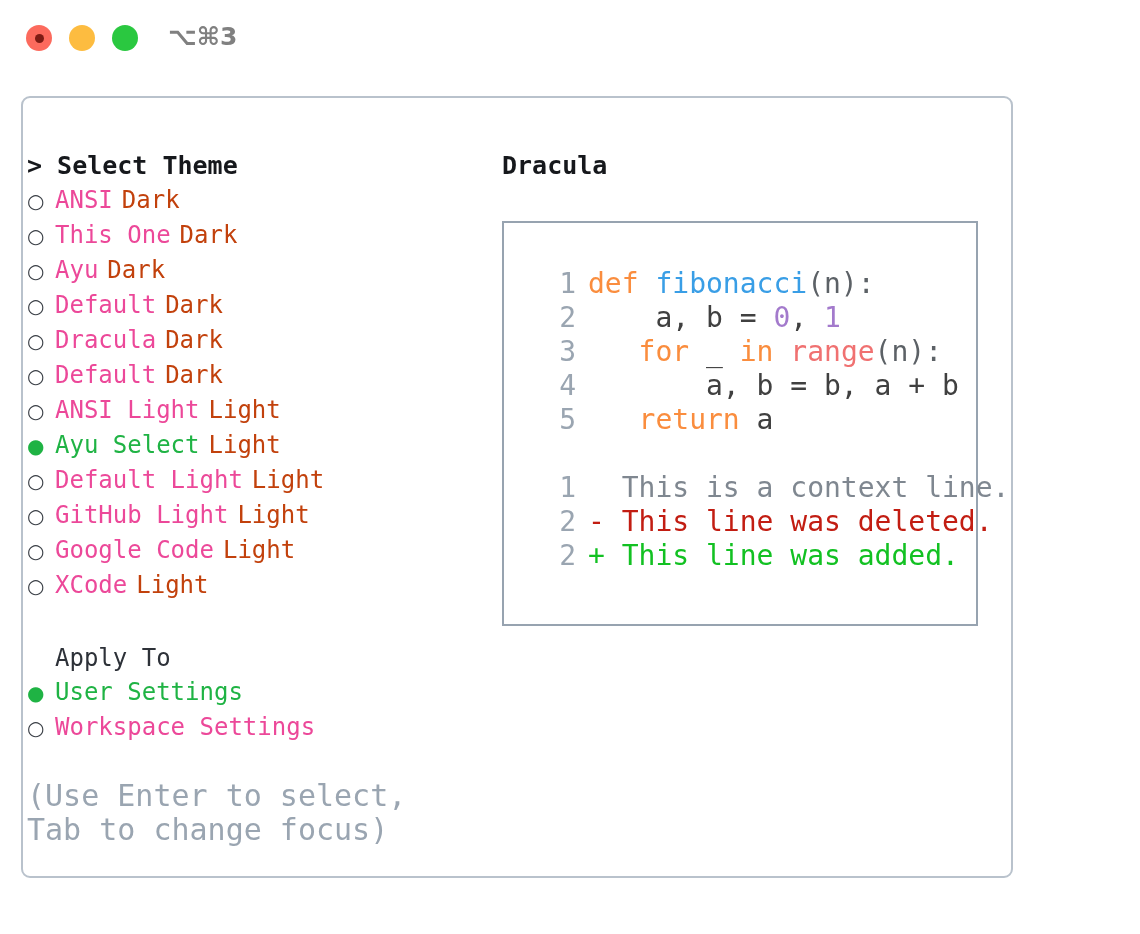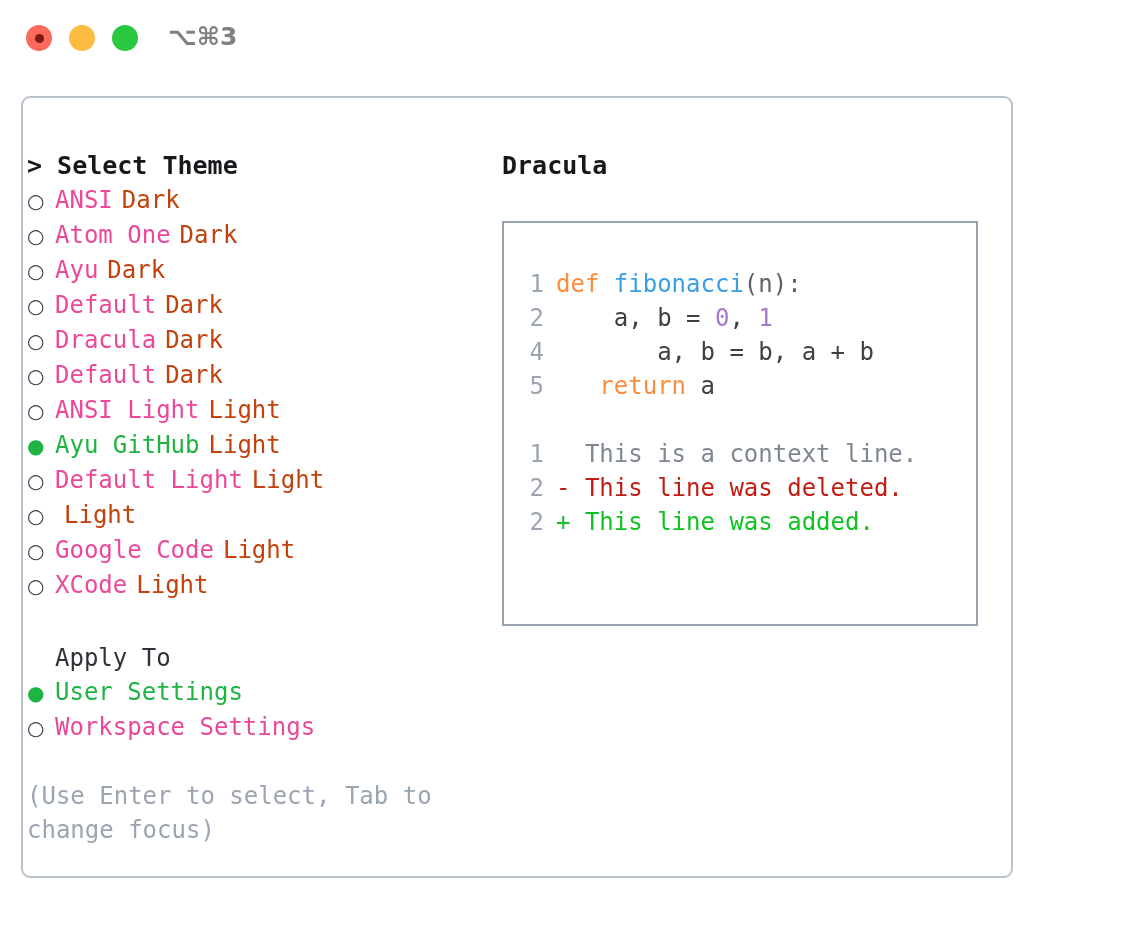--- a/index.html
+++ b/index.html
@@ -120,21 +120,21 @@
   .apply-title {
     font-size: 24px;
     color: #2d3138;
     line-height: 34px;
     padding-left: 28px;
     white-space: pre;
   }
   .spacer-lg { height: 38px; }
   .spacer-sm { height: 34px; }
   .hint {
-    font-size: 24px;
+    font-size: 30px;
     color: #9aa5b1;
     line-height: 34px;
     width: 420px;
     white-space: pre-wrap;
   }
 
   
   .right-col {
     position: absolute;
     left: 479px;
@@ -144,23 +144,24 @@
   .preview-box {
     margin-top: 38px;
     width: 476px;
     height: 405px;
     border: 2px solid #97a3b0;
     box-sizing: border-box;
     background: #ffffff;
     padding: 44px 0 0 18px;
   }
   .code-line {
-    font-size: 24px;
-    line-height: 34px;
-    white-space: pre;
+    font-size: 28px;
+    line-height: 34px;
+    white-space: pre;
+    margin-left: 32px;
   }
   .ln {
     color: #9aa5b1;
     display: inline-block;
     width: 22px;
     text-align: right;
     margin-right: 12px;
   }
   .kw   { color: #fa8d3e; }
   .fn   { color: #399ee6; }
@@ -186,29 +187,29 @@
     </div>
     <div class="shortcut">⌥⌘3</div>
   </div>
 
   <div class="panel">
 
     <div class="left-col">
       <div class="section-title">&gt; Select Theme</div>
       <div id="theme-list">
           <div class="opt-row"><span class="marker">○</span><span class="opt-label">ANSI</span><span class="opt-kind">Dark</span></div>
-          <div class="opt-row"><span class="marker">○</span><span class="opt-label">Atom One</span><span class="opt-kind">Dark</span></div>
+          <div class="opt-row"><span class="marker">○</span><span class="opt-label">This One</span><span class="opt-kind">Dark</span></div>
           <div class="opt-row"><span class="marker">○</span><span class="opt-label">Ayu</span><span class="opt-kind">Dark</span></div>
           <div class="opt-row"><span class="marker">○</span><span class="opt-label">Default</span><span class="opt-kind">Dark</span></div>
           <div class="opt-row"><span class="marker">○</span><span class="opt-label">Dracula</span><span class="opt-kind">Dark</span></div>
           <div class="opt-row"><span class="marker">○</span><span class="opt-label">Default</span><span class="opt-kind">Dark</span></div>
           <div class="opt-row"><span class="marker">○</span><span class="opt-label">ANSI Light</span><span class="opt-kind">Light</span></div>
-          <div class="opt-row selected"><span class="marker sel">●</span><span class="opt-label">Ayu GitHub</span><span class="opt-kind">Light</span></div>
+          <div class="opt-row selected"><span class="marker sel">●</span><span class="opt-label">Ayu Select</span><span class="opt-kind">Light</span></div>
           <div class="opt-row"><span class="marker">○</span><span class="opt-label">Default Light</span><span class="opt-kind">Light</span></div>
-          <div class="opt-row"><span class="marker">○</span><span class="opt-kind">Light</span></div>
+          <div class="opt-row"><span class="marker">○</span><span class="opt-label">GitHub Light</span><span class="opt-kind">Light</span></div>
           <div class="opt-row"><span class="marker">○</span><span class="opt-label">Google Code</span><span class="opt-kind">Light</span></div>
           <div class="opt-row"><span class="marker">○</span><span class="opt-label">XCode</span><span class="opt-kind">Light</span></div>
         </div>
 
       <div class="spacer-lg"></div>
 
       <div class="apply-title">Apply To</div>
       <div id="apply-list">
           <div class="opt-row selected"><span class="marker sel">●</span><span class="opt-label">User Settings</span></div>
           <div class="opt-row"><span class="marker">○</span><span class="opt-label">Workspace Settings</span></div>
@@ -218,20 +219,21 @@
 
       <div class="hint">(Use Enter to select, Tab to change focus)</div>
     </div>
 
     <div class="right-col">
       <div class="section-title">Dracula</div>
       <div class="preview-box">
         <div id="code-block">
             <div class="code-line"><span class="ln">1</span><span class="kw">def </span><span class="fn">fibonacci</span><span class="punc">(n):</span></div>
             <div class="code-line"><span class="ln">2</span><span class="var">    a, b = </span><span class="num">0</span><span class="var">, </span><span class="num">1</span></div>
+            <div class="code-line"><span class="ln">3</span><span class="var">   </span><span class="kw">for</span><span class="var"> _ </span><span class="kw">in</span><span class="var"> </span><span class="bi">range</span><span class="punc">(n):</span></div>
             <div class="code-line"><span class="ln">4</span><span class="var">       a, b = b, a + b</span></div>
             <div class="code-line"><span class="ln">5</span><span class="var">   </span><span class="kw">return</span><span class="var"> a</span></div>
           </div>
         <div class="blank-line"></div>
         <div id="diff-block">
             <div class="code-line"><span class="ln">1</span><span class="ctx">  </span><span class="ctx">This is a context line.</span></div>
             <div class="code-line"><span class="ln">2</span><span class="del">- </span><span class="del">This line was deleted.</span></div>
             <div class="code-line"><span class="ln">2</span><span class="add">+ </span><span class="add">This line was added.</span></div>
           </div>
       </div>

